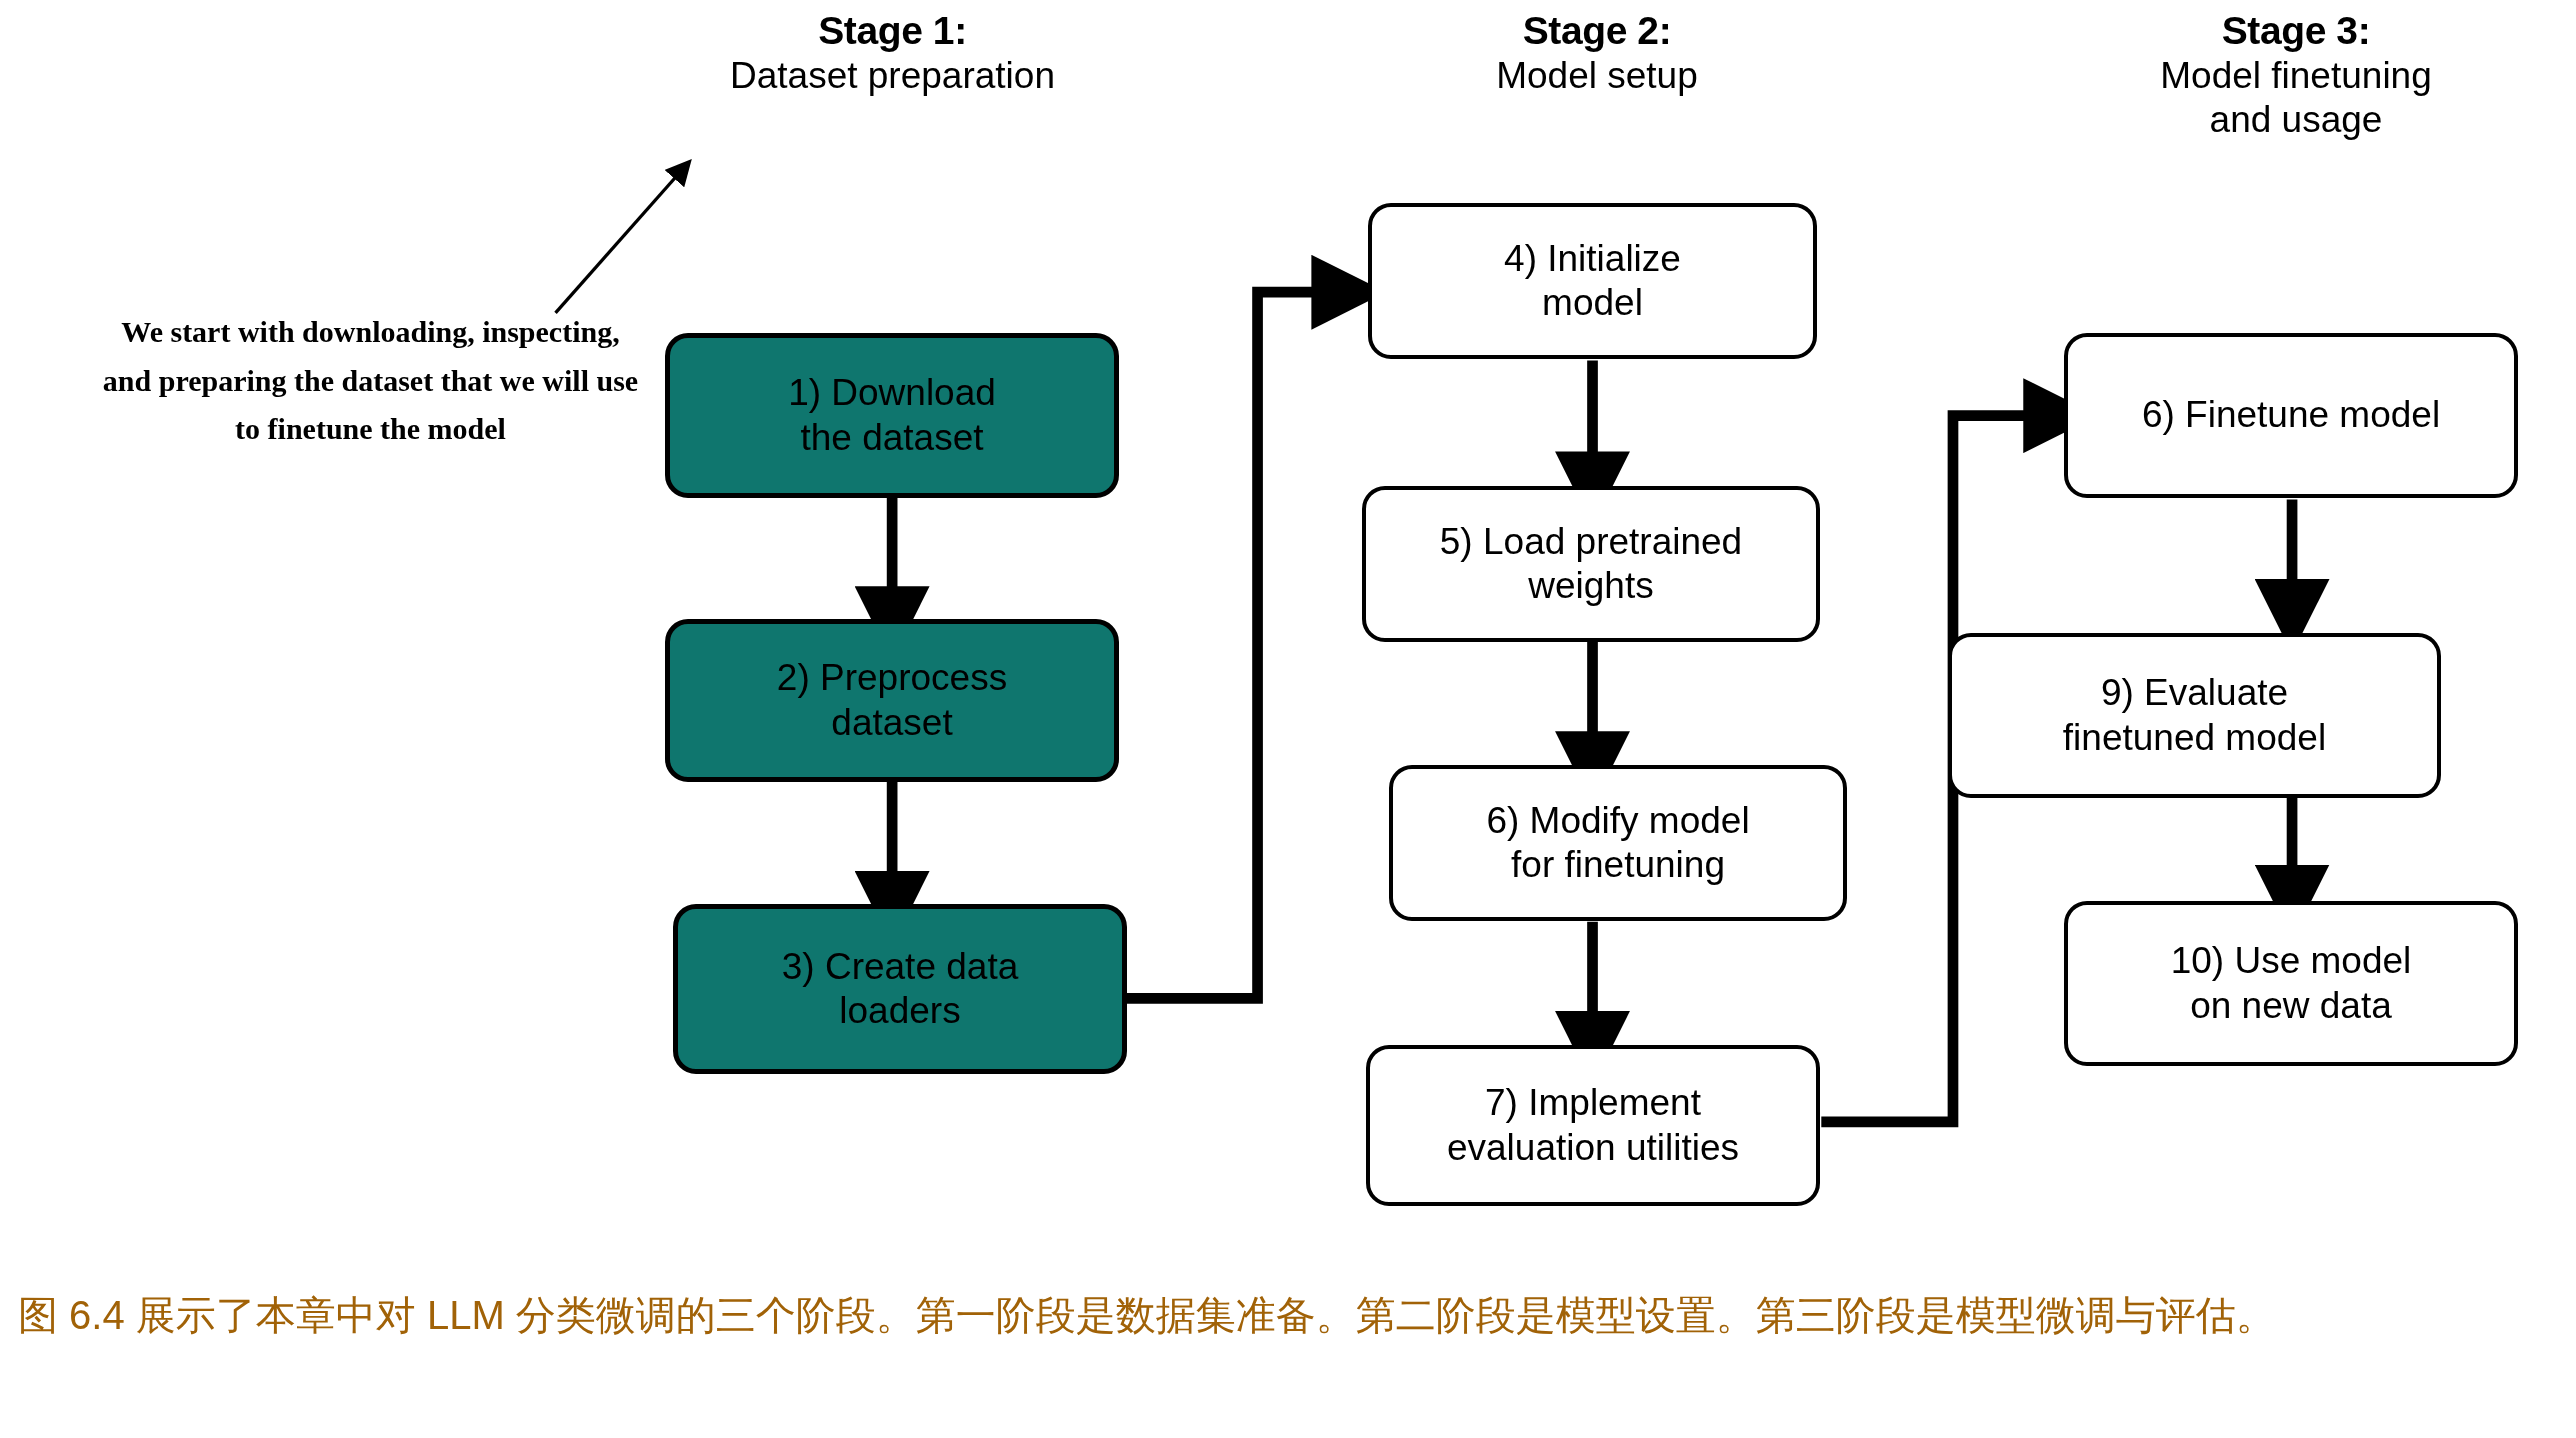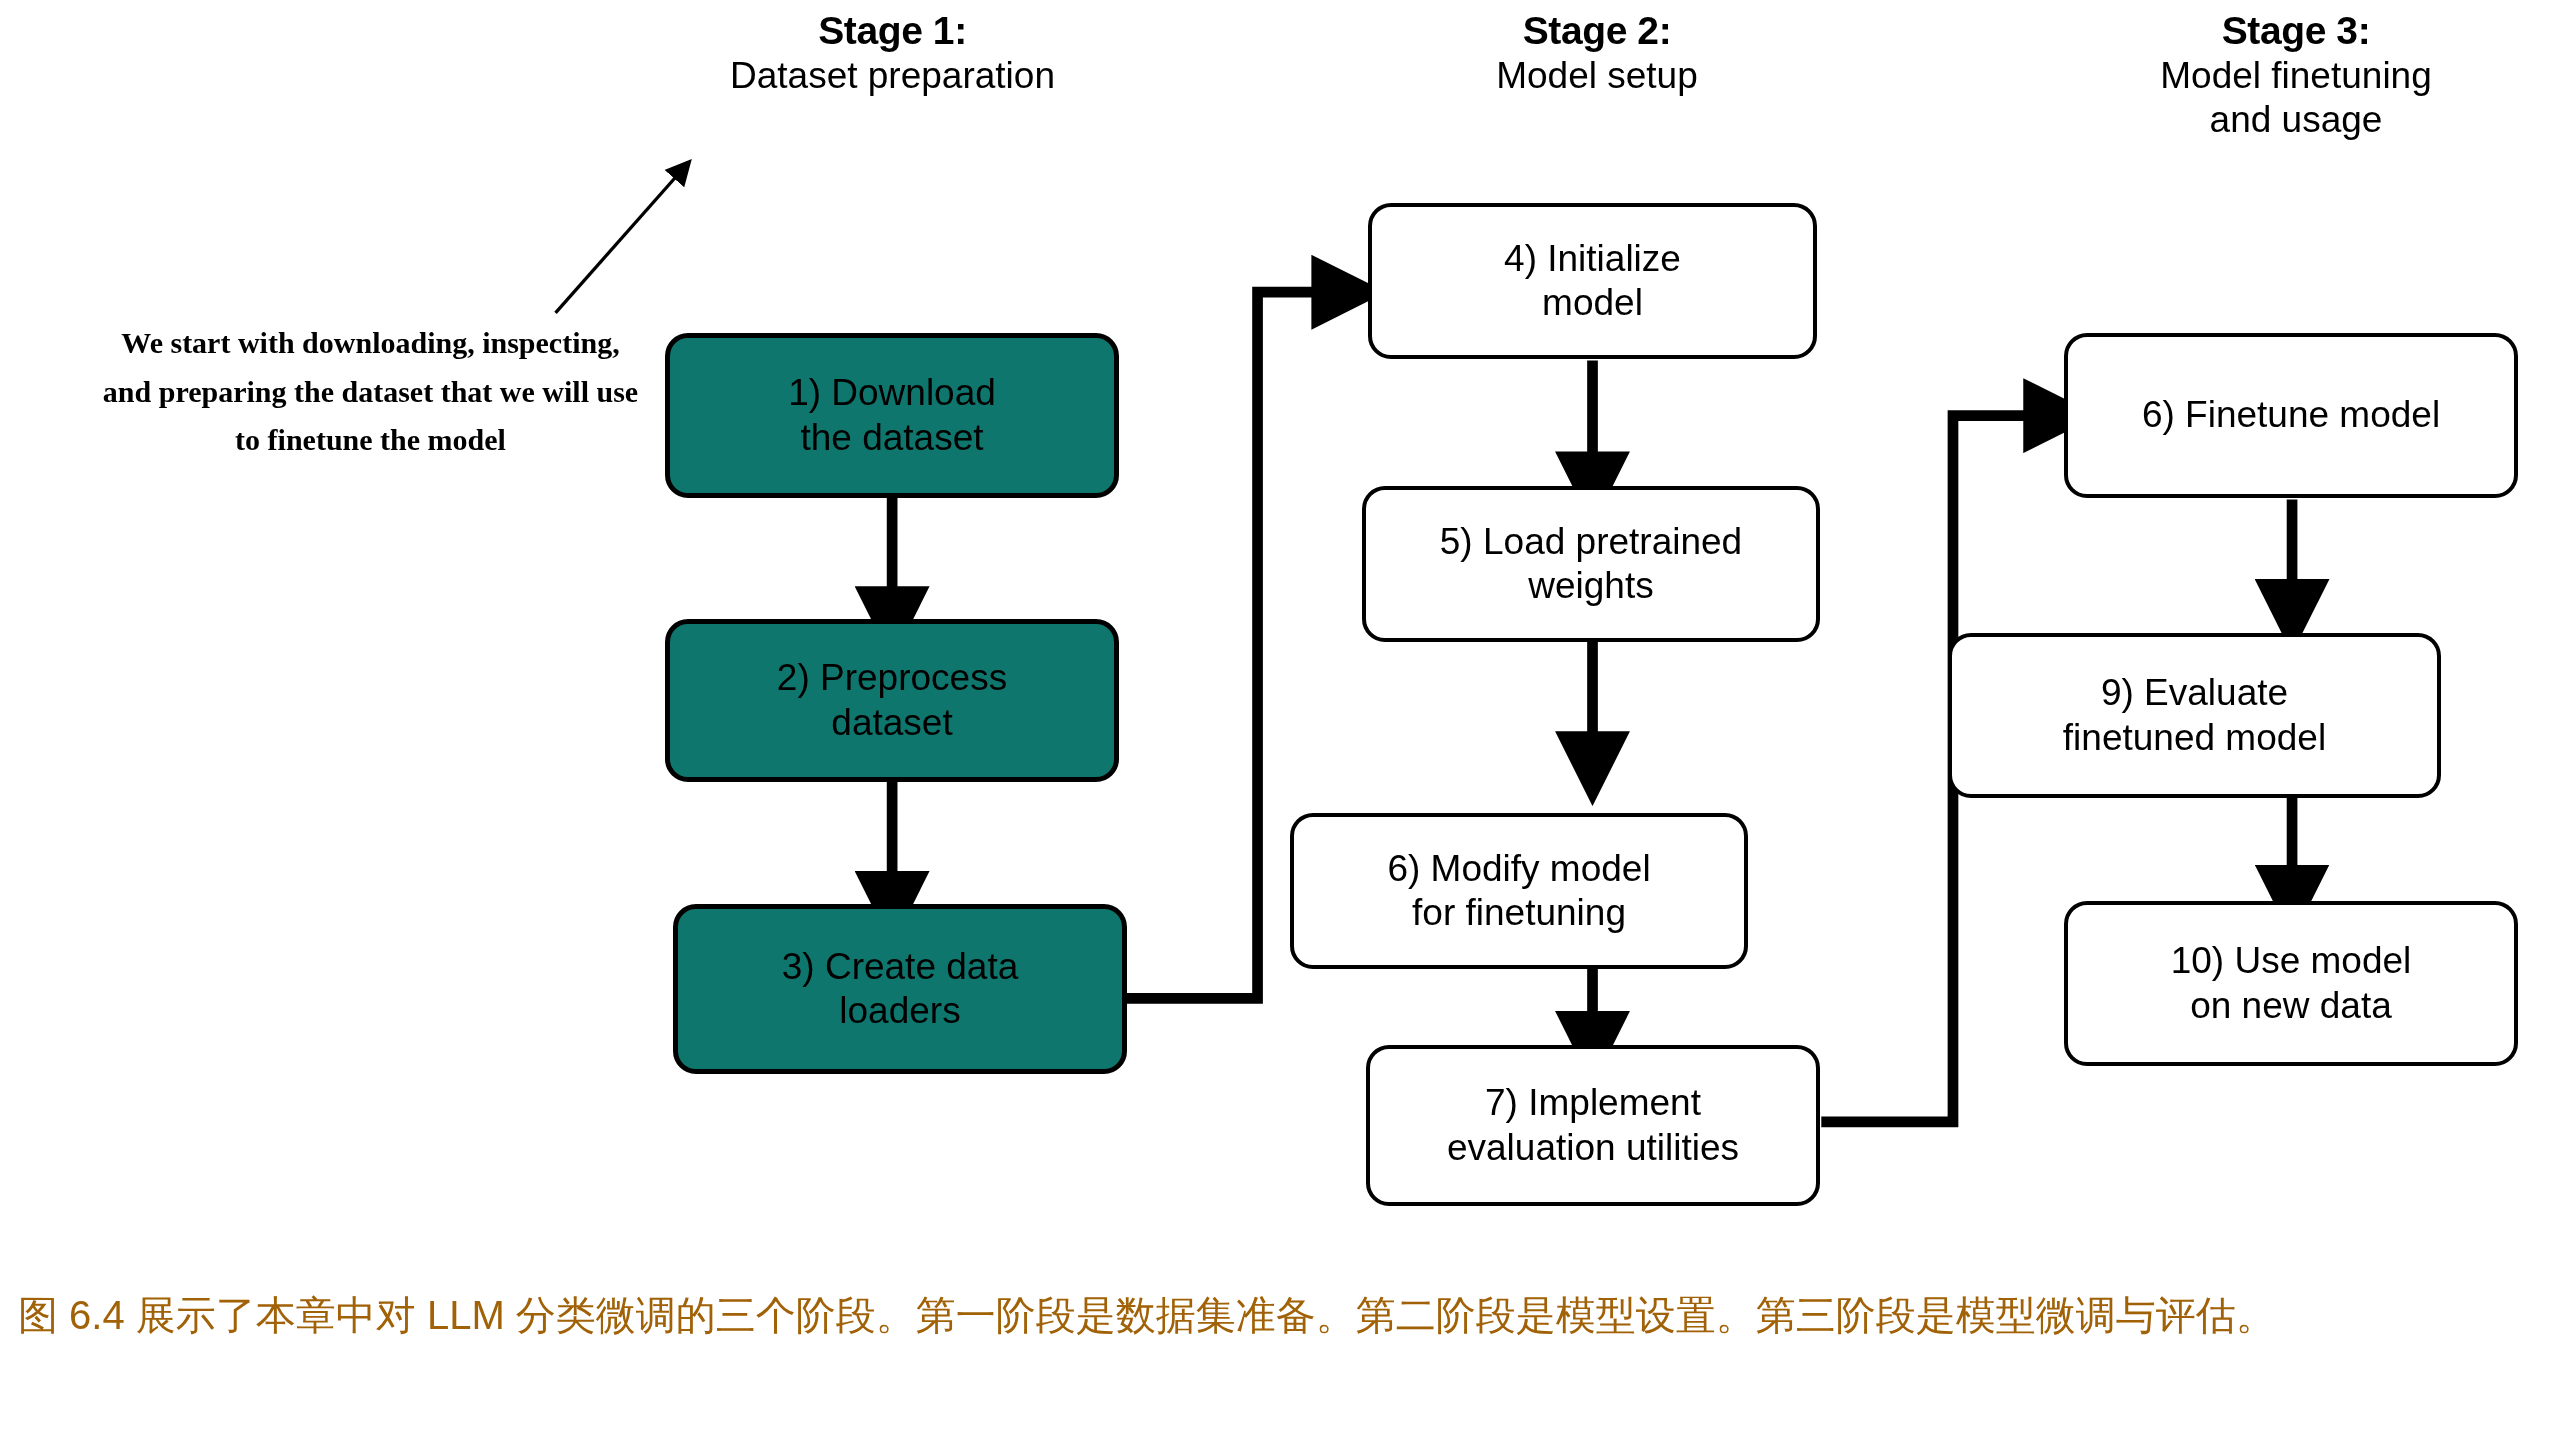--- a/index.html
+++ b/index.html
@@ -127,29 +127,29 @@
   </div>
   <div class="stage-title" style="left:1350px; top:8.2px; width:494px;">
     <span class="st-head">Stage 2:</span>
     <span class="st-sub">Model setup</span>
   </div>
   <div class="stage-title" style="left:2049px; top:8.2px; width:494px;">
     <span class="st-head">Stage 3:</span>
     <span class="st-sub">Model finetuning<br>and usage</span>
   </div>
 
-  <div class="note" style="left:99px; top:319px; width:543px;">We start with downloading, inspecting, and preparing the dataset that we will use to finetune the model</div>
+  <div class="note" style="left:99px; top:308px; width:543px;">We start with downloading, inspecting, and preparing the dataset that we will use to finetune the model</div>
 
   <div class="node blue" style="left:665px; top:333px; width:454px; height:165px;">1) Download<br>the dataset</div>
   <div class="node blue" style="left:665px; top:619px; width:454px; height:163px;">2) Preprocess<br>dataset</div>
   <div class="node blue" style="left:673px; top:904px; width:454px; height:170px;">3) Create data<br>loaders</div>
 
   <div class="node" style="left:1368px; top:203px; width:449px; height:156px;">4) Initialize<br>model</div>
   <div class="node" style="left:1362px; top:486px; width:458px; height:156px;">5) Load pretrained<br>weights</div>
-  <div class="node" style="left:1290px; top:765px; width:458px; height:156px;margin-top:48px;">6) Modify model<br>for finetuning</div>
+  <div class="node" style="left:1389px; top:765px; width:458px; height:156px;">6) Modify model<br>for finetuning</div>
   <div class="node" style="left:1366px; top:1045px; width:454px; height:161px;">7) Implement<br>evaluation utilities</div>
 
   <div class="node" style="left:2064px; top:333px; width:454px; height:165px;">6) Finetune model</div>
   <div class="node" style="left:1948px; top:617px; width:493px; height:165px;margin-top:16px;">9) Evaluate<br>finetuned model</div>
   <div class="node" style="left:2064px; top:901px; width:454px; height:165px;">10) Use model<br>on new data</div>
 
 </div>
 
 <div id="caption">图 6.4 展示了本章中对 LLM 分类微调的三个阶段。第一阶段是数据集准备。第二阶段是模型设置。第三阶段是模型微调与评估。</div>
 

